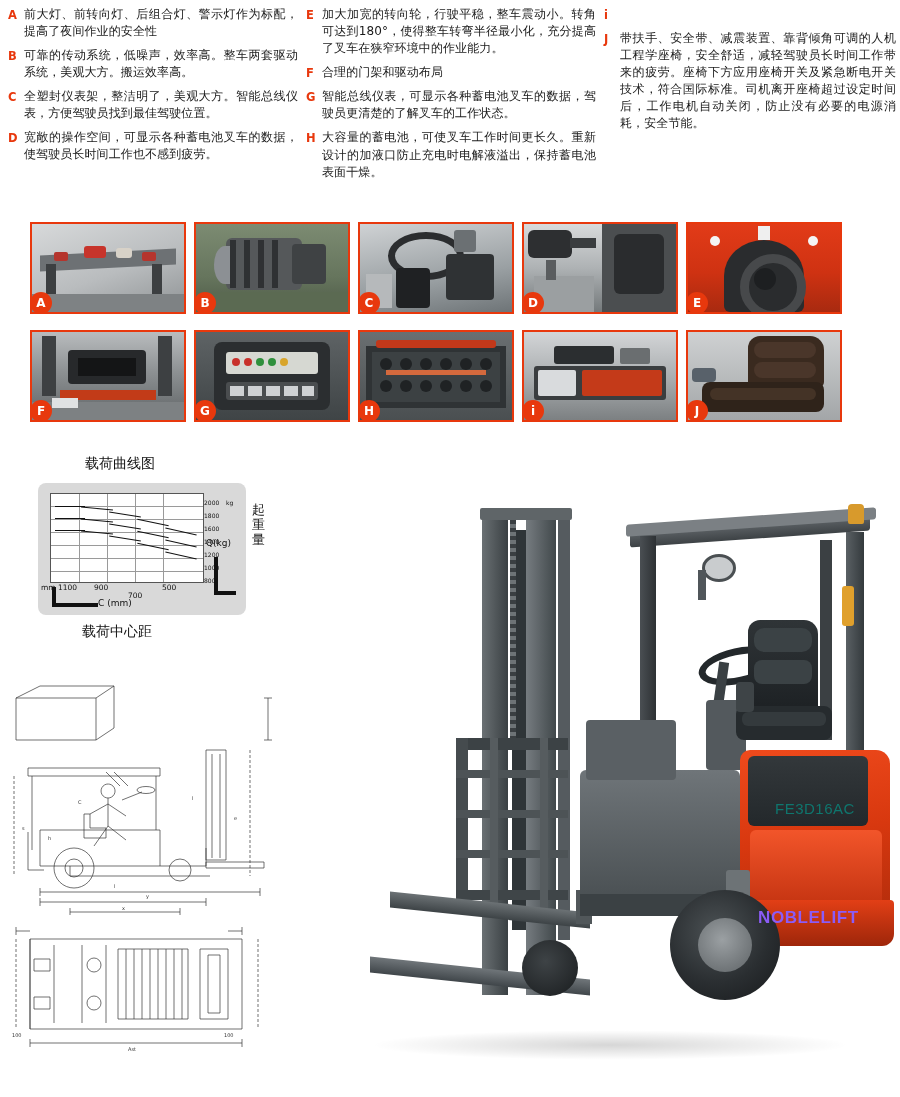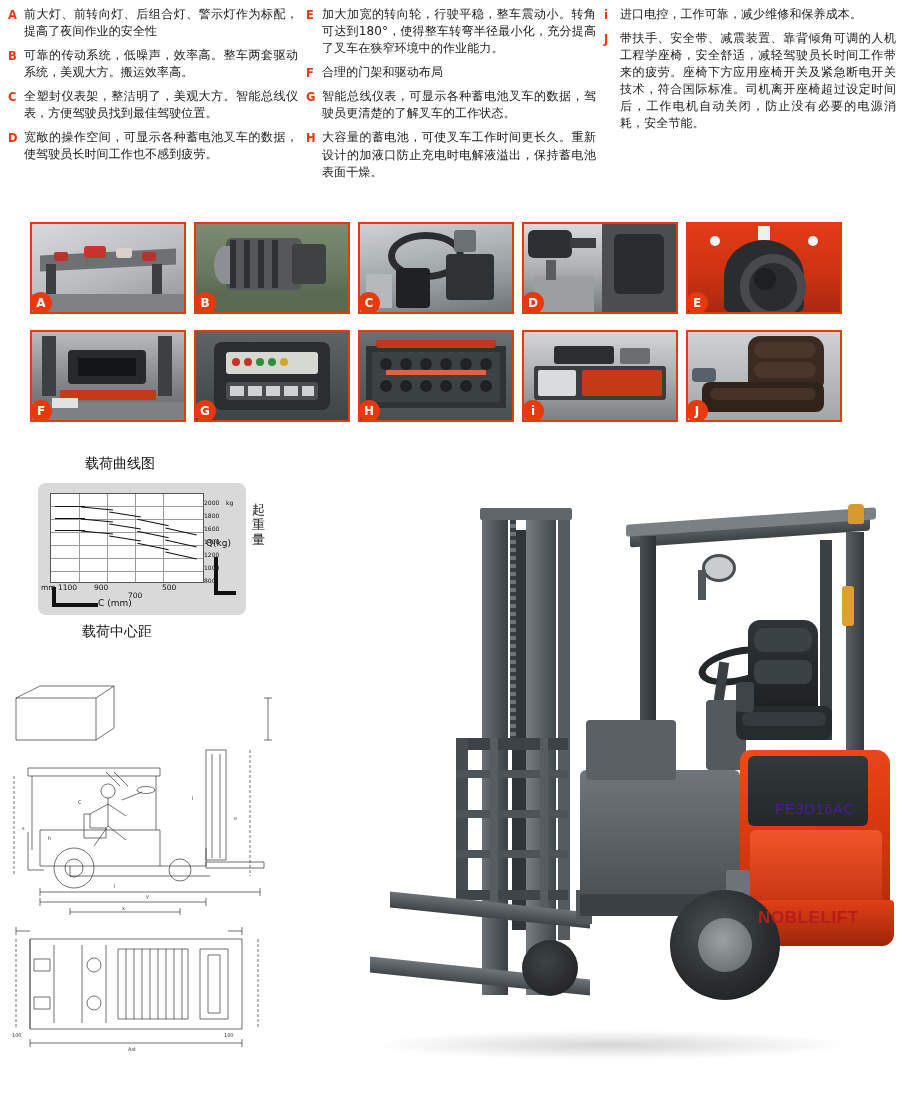--- a/index.html
+++ b/index.html
@@ -54,25 +54,25 @@
   .curve-sub{position:absolute;left:62px;top:168px;font-size:14px;color:#111;}
 
   
   .dwg1{position:absolute;left:10px;top:680px;width:265px;height:235px;}
   .dwg2{position:absolute;left:10px;top:925px;width:265px;height:130px;}
 
   
   .truck{position:absolute;left:330px;top:470px;width:560px;height:620px;}
   .tx{position:absolute;}
   .modeltag{
-    position:absolute;left:445px;top:330px;color:#4c1d95;font-size:15px;
+    position:absolute;left:445px;top:330px;color:#0f766e;font-size:15px;
     font-family:"Liberation Sans",sans-serif;letter-spacing:0.5px;
   }
   .brandtag{
-    position:absolute;left:428px;top:438px;color:#b91c1c;font-size:17px;font-weight:bold;
+    position:absolute;left:428px;top:438px;color:#8b5cf6;font-size:17px;font-weight:bold;
     font-family:"Liberation Sans",sans-serif;letter-spacing:0.6px;
   }
 </style>
 </head>
 <body>
 
 <div class="features">
 
   <div class="col c1">
     <div class="feat">
@@ -108,21 +108,20 @@
     </div>
     <div class="feat">
       <div class="ltr">H</div>
       <div class="txt">大容量的蓄电池，可使叉车工作时间更长久。重新设计的加液口防止充电时电解液溢出，保持蓄电池表面干燥。</div>
     </div>
   </div>
 
   <div class="col c3">
     <div class="feat">
       <div class="ltr">i</div>
-      <div class="txt">进口电控，工作可靠，减少维修和保养成本。</div>
     </div>
     <div class="feat">
       <div class="ltr">J</div>
       <div class="txt">带扶手、安全带、减震装置、靠背倾角可调的人机工程学座椅，安全舒适，减轻驾驶员长时间工作带来的疲劳。座椅下方应用座椅开关及紧急断电开关技术，符合国际标准。司机离开座椅超过设定时间后，工作电机自动关闭，防止没有必要的电源消耗，安全节能。</div>
     </div>
   </div>
 </div>
 
 <div class="photos">
 

